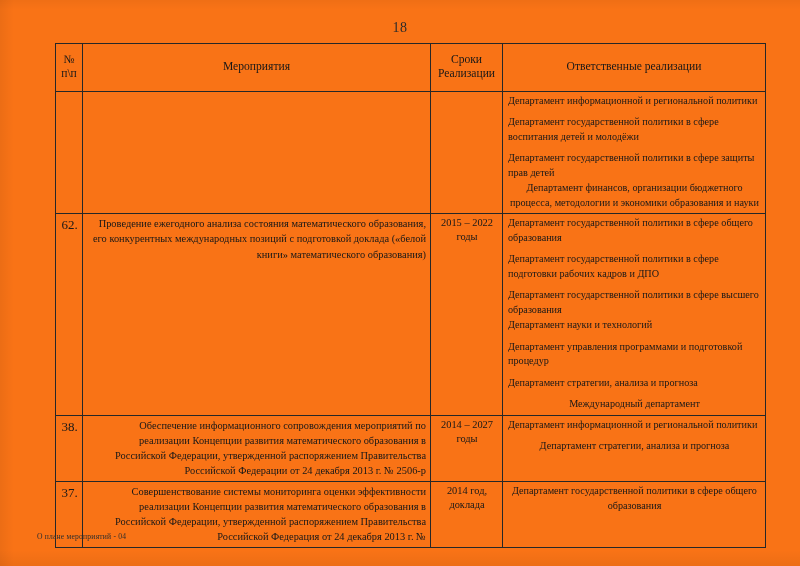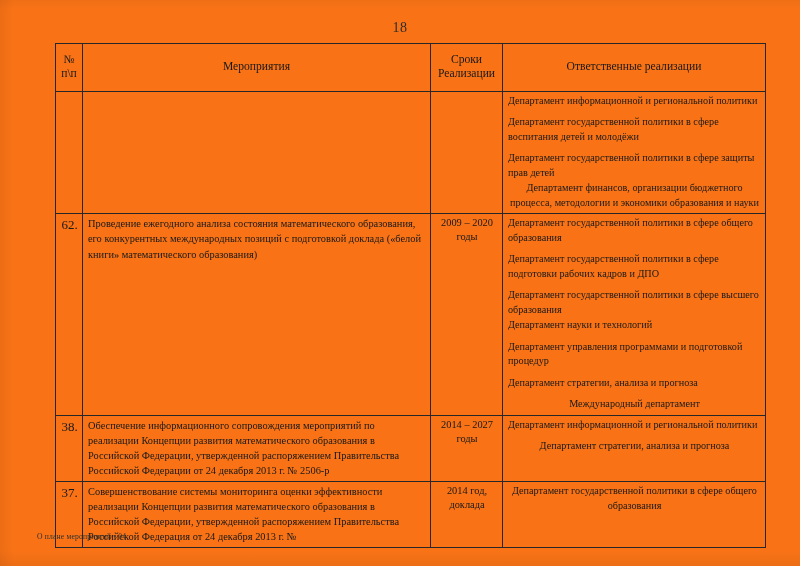--- a/index.html
+++ b/index.html
@@ -98,21 +98,21 @@
     font-size: 13px;
   }
 
   .term-cell {
     text-align: center;
     font-size: 10.4px;
     line-height: 1.35;
   }
 
   .event-cell {
-    text-align: left;
+    text-align: right;
     font-size: 10.4px;
     line-height: 1.45;
   }
 
   .resp-cell {
     padding-top: 4px;
     padding-bottom: 4px;
   }
   .resp-list {
     margin: 0;
@@ -187,21 +187,21 @@
               <li class="tight">Департамент государственной политики в сфере защиты прав детей</li>
               <li>Департамент финансов, организации бюджетного процесса, методологии и экономики образования и науки</li>
             </ul>
           </td>
         </tr>
 
         <tr>
           <td class="num-cell">62.</td>
           <td class="event-cell">Проведение ежегодного анализа состояния математического образования, его конкурентных международных позиций с подготовкой доклада («белой книги» математического образования)</td>
           <td class="term-cell">
-            <div>2009 – 2020</div>
+            <div>2015 – 2022</div>
             <div>годы</div>
           </td>
           <td class="resp-cell">
             <ul class="resp-list">
               <li>Департамент государственной политики в сфере общего образования</li>
               <li>Департамент государственной политики в сфере подготовки рабочих кадров и ДПО</li>
               <li class="tight">Департамент государственной политики в сфере высшего образования</li>
               <li>Департамент науки и технологий</li>
               <li>Департамент управления программами и подготовкой процедур</li>
               <li>Департамент стратегии, анализа и прогноза</li>

